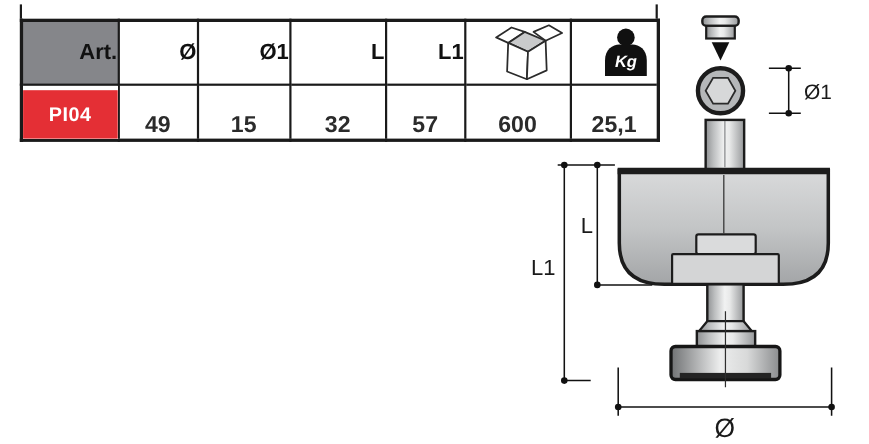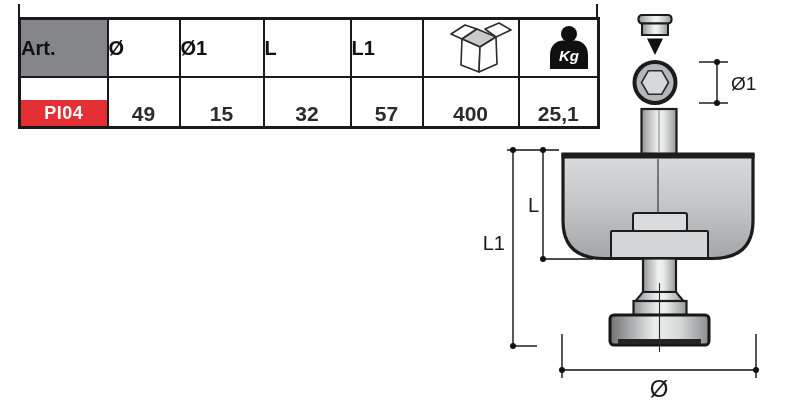--- a/index.html
+++ b/index.html
@@ -13,28 +13,28 @@
   .tick.right {left:596px;}
 
   table.spec {
     position:absolute; left:18px; top:17px;
     border-collapse:collapse; table-layout:fixed;
     border:3px solid #1a1a1a;
   }
   table.spec th, table.spec td {
     border:2px solid #1a1a1a; padding:0; margin:0;
   }
-  table.spec th {height:56px; vertical-align:middle; text-align:left;
+  table.spec th {height:56px; vertical-align:middle; text-align:right;
     font-weight:bold; font-size:20px; color:#111;}
   table.spec td {height:48px; text-align:center;}
   th.art-h {background:#85868a; color:#ffffff; font-size:21px;}
   td.num {font-size:21px; color:#2b2b2b; vertical-align:bottom; padding-bottom:7px;font-weight:bold;}
   td.art-cell {position:relative; background:#ffffff;}
   .red-band {
-    position:absolute; left:0; right:0; bottom:0; height:26px;
+    position:absolute; left:0; right:0; bottom:0; height:44px;
     background:#e42f35; color:#ffffff; font-weight:bold; font-size:18px;
     display:flex; align-items:center; justify-content:center; letter-spacing:.5px;
   }
   th .icon-wrap {display:flex; align-items:center; justify-content:center;margin-left:21px;}
   svg.diagram {position:absolute; left:470px; top:0; width:320px; height:404px;}
   .dim-line {stroke:#111; stroke-width:1.4; fill:none;}
   .dim-dot {fill:#111;}
   .dim-text {fill:#1a1a1a; font-family:"Liberation Sans", sans-serif;}
 </style>
 </head>
@@ -84,21 +84,21 @@
     </th>
   </tr>
   <tr>
     <td class="art-cell">
       <div class="red-band">PI04</div>
     </td>
     <td class="num">49</td>
     <td class="num">15</td>
     <td class="num">32</td>
     <td class="num">57</td>
-    <td class="num">400</td>
+    <td class="num">600</td>
     <td class="num">25,1</td>
   </tr>
 </tbody>
   </table>
 
 <svg class="diagram" viewBox="470 0 320 404">
   <defs>
     <linearGradient id="cyl" x1="0" y1="0" x2="1" y2="0">
       <stop offset="0" stop-color="#8f9193"></stop>
       <stop offset="0.2" stop-color="#bcbebf"></stop>

